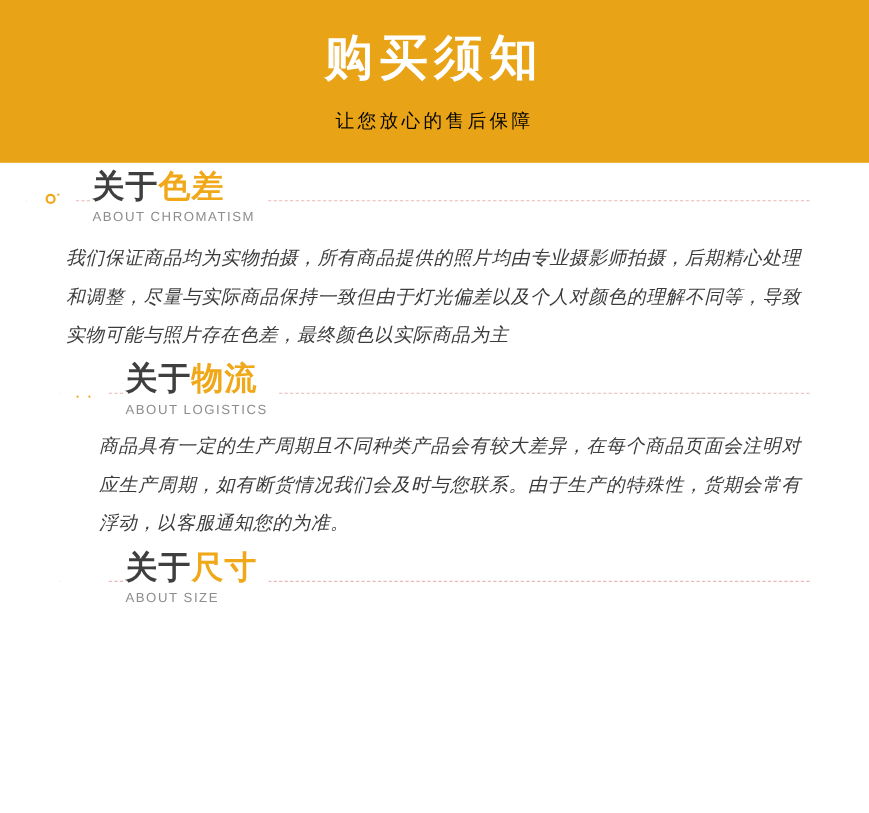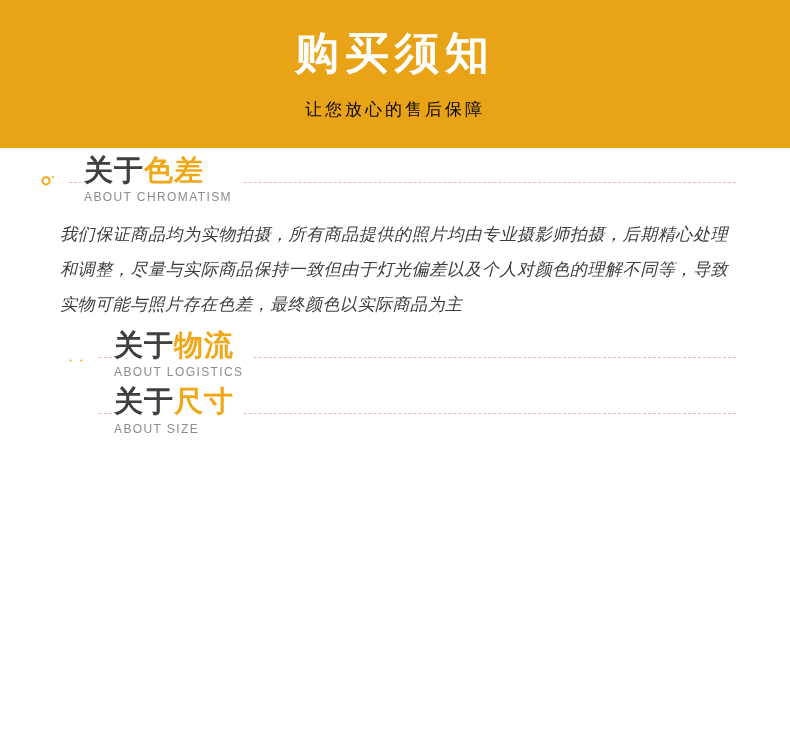--- a/index.html
+++ b/index.html
@@ -174,20 +174,21 @@
             <circle cx="7.5" cy="18.6" r="1" fill="#f0a818"></circle>
             <circle cx="18.3" cy="18.6" r="2.3" fill="#ffffff"></circle>
             <circle cx="18.3" cy="18.6" r="1" fill="#f0a818"></circle>
           </svg>
         </div>
         <div class="head-text">
           <div class="head-cn"><span>关于</span><span class="hl">物流</span></div>
           <div class="head-en">ABOUT LOGISTICS</div>
         </div>
       </div>
+      <p class="body-text">商品具有一定的生产周期且不同种类产品会有较大差异，在每个商品页面会注明对应生产周期，如有断货情况我们会及时与您联系。由于生产的特殊性，货期会常有浮动，以客服通知您的为准。</p>
     </div>
 
     <div class="section sec-size">
       <div class="head-row">
         <div class="dash-line"></div>
         <div class="icon-circle">
           <svg width="26" height="26" viewBox="0 0 26 26" aria-hidden="true">
             <path d="M13 20.5s-7.2-4.6-7.2-9.1c0-2.5 1.9-4.3 4.1-4.3 1.6 0 2.6.9 3.1 1.7.5-.8 1.5-1.7 3.1-1.7 2.2 0 4.1 1.8 4.1 4.3 0 4.5-7.2 9.1-7.2 9.1z" fill="#ffffff"></path>
           </svg>
         </div>

